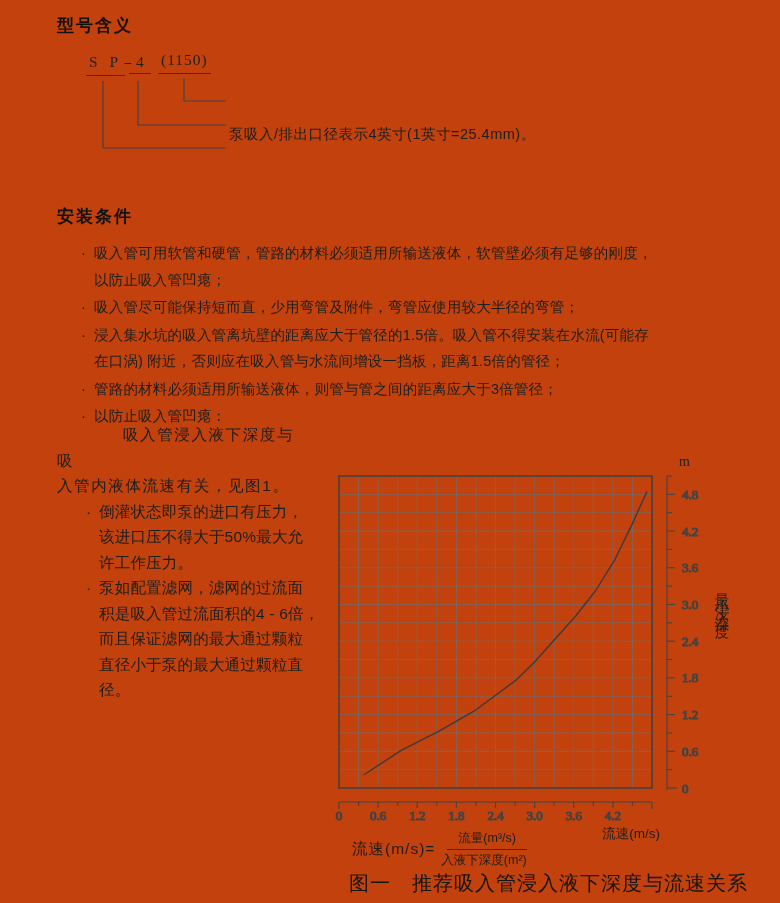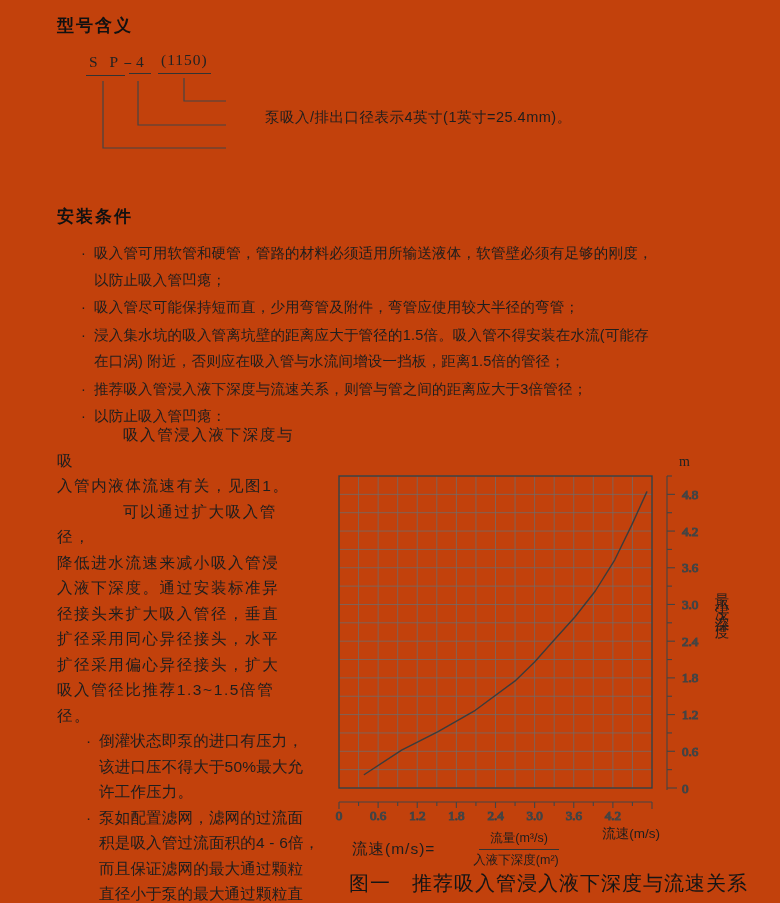--- a/index.html
+++ b/index.html
@@ -33,21 +33,21 @@
   .gridl{stroke:#6e6e6e;stroke-width:0.75;}
   .frame{fill:none;stroke:#3a3a3a;stroke-width:1.3;}
   .curve{fill:none;stroke:#3c3c3c;stroke-width:1.4;stroke-linejoin:round;stroke-linecap:round;}
   .unit{font-family:"Liberation Serif",serif;font-size:14px;fill:#222;}
   .xaxis-title{font-size:13.5px;fill:#1e1e1e;}
 
   .yaxis-title{left:712px;top:582px;writing-mode:vertical-rl;font-size:14.5px;
                letter-spacing:6px;color:#1e1e1e;}
 
   
-  .formula{left:352px;top:830px;display:flex;align-items:center;font-size:15.5px;letter-spacing:1px;gap:32px;}
+  .formula{left:352px;top:830px;display:flex;align-items:center;font-size:15.5px;letter-spacing:1px;}
   .frac{display:inline-block;text-align:center;margin-left:6px;letter-spacing:0;}
   .frac .num{font-size:12.5px;padding:0 5px 2px 5px;border-bottom:1.3px solid #333;margin-left:6px;}
   .frac .den{font-size:12.5px;padding-top:2px;}
 
   .caption{left:349px;top:870px;font-size:20px;letter-spacing:1px;color:#151515;}
 </style>
 </head>
 <body>
 
 <div class="page">
@@ -57,21 +57,21 @@
   <div class="abs" style="left:80px;top:45px;width:560px;height:120px;">
     <svg class="abs" style="left:0;top:0;" width="560" height="120" viewBox="0 0 560 120">
       <path class="connect" d="M23 36 V103 H146"></path>
       <path class="connect" d="M58 36 V80 H146"></path>
       <path class="connect" d="M104 33 V56 H146"></path>
     </svg>
     <span class="abs code und" style="left:6px;top:8px;">S P</span>
     <span class="abs code" style="left:40px;top:8px;">－</span>
     <span class="abs code und" style="left:49px;top:8px;letter-spacing:0;padding:0 7px 2px 7px;">4</span>
     <span class="abs code und" style="left:78px;top:6px;letter-spacing:1px;">(1150)</span>
-    <div class="abs callout" style="left:149px;top:63px;margin-left:36px;">泵吸入/排出口径表示4英寸(1英寸=25.4mm)。</div>
+    <div class="abs callout" style="left:149px;top:80px;">泵吸入/排出口径表示4英寸(1英寸=25.4mm)。</div>
   </div>
 
   <div class="abs sec-title" style="left:57px;top:205px;">安装条件</div>
 
   <div class="abs bullets">
     <div class="b-item">
       <span class="b-dot">·</span>
       <span class="b-text">吸入管可用软管和硬管，管路的材料必须适用所输送液体，软管壁必须有足够的刚度，
 以防止吸入管凹瘪；</span>
     </div>
@@ -79,38 +79,31 @@
       <span class="b-dot">·</span>
       <span class="b-text">吸入管尽可能保持短而直，少用弯管及附件，弯管应使用较大半径的弯管；</span>
     </div>
     <div class="b-item">
       <span class="b-dot">·</span>
       <span class="b-text">浸入集水坑的吸入管离坑壁的距离应大于管径的1.5倍。吸入管不得安装在水流(可能存
 在口涡) 附近，否则应在吸入管与水流间增设一挡板，距离1.5倍的管径；</span>
     </div>
     <div class="b-item">
       <span class="b-dot">·</span>
-      <span class="b-text">推荐吸入管浸入液下深度与流速关系，则管与管之间的距离应大于3倍管径；</span>
+      <span class="b-text">管路的材料必须适用所输送液体，则管与管之间的距离应大于3倍管径；</span>
     </div>
     <div class="b-item">
       <span class="b-dot">·</span>
       <span class="b-text">以防止吸入管凹瘪：</span>
     </div>
   </div>
 
   <div class="abs leftcol">
     <p class="lc-para">吸入管浸入液下深度与吸
 入管内液体流速有关，见图1。</p>
-    <p class="lc-para">可以通过扩大吸入管径，
-降低进水流速来减小吸入管浸
-入液下深度。通过安装标准异
-径接头来扩大吸入管径，垂直
-扩径采用同心异径接头，水平
-扩径采用偏心异径接头，扩大
-吸入管径比推荐1.3~1.5倍管径。</p>
     <div class="lc-bullet">
       <span class="b-dot">·</span>
       <span class="b-text">倒灌状态即泵的进口有压力，
 该进口压不得大于50%最大允
 许工作压力。</span>
     </div>
     <div class="lc-bullet">
       <span class="b-dot">·</span>
       <span class="b-text">泵如配置滤网，滤网的过流面
 积是吸入管过流面积的4 - 6倍，

